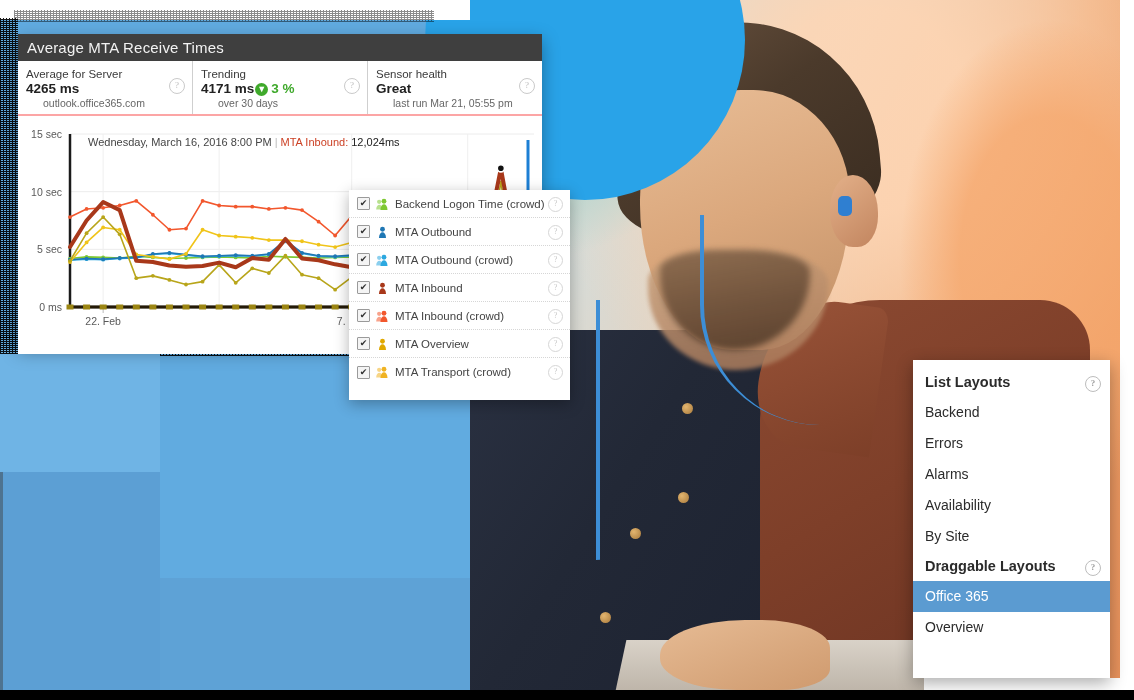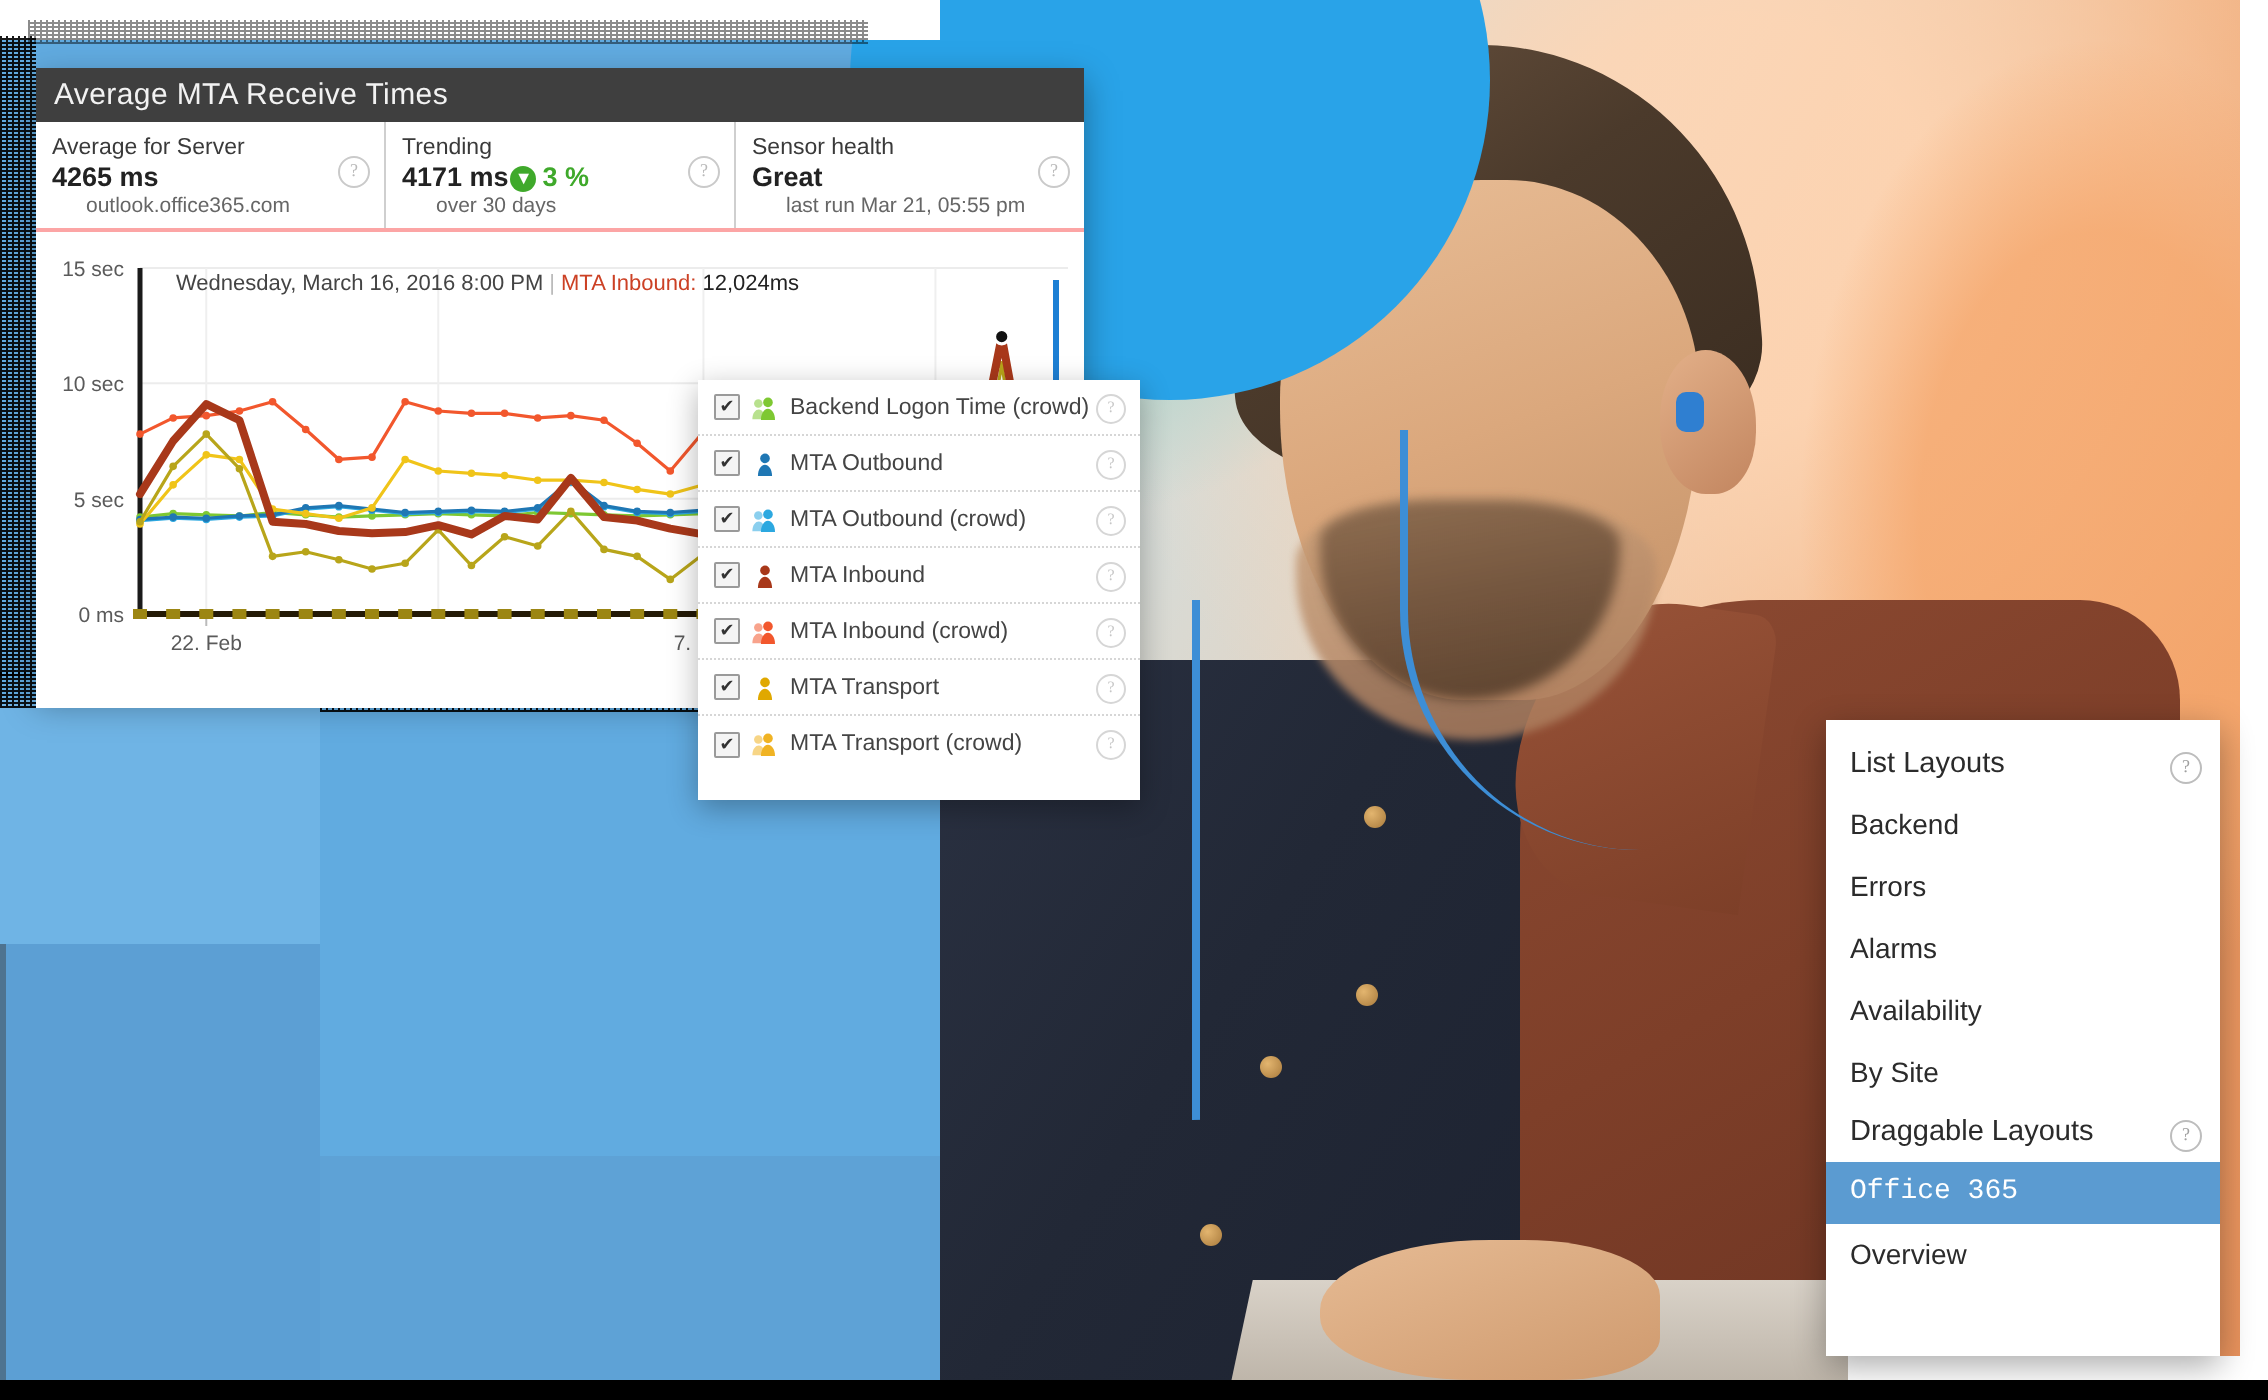--- a/index.html
+++ b/index.html
@@ -194,32 +194,32 @@
     font-family:"Liberation Serif", serif;
   }
 
   
   #layouts-menu{
     position:absolute;left:913px;top:360px;width:197px;height:318px;
     background:#ffffff;box-shadow:0 5px 16px rgba(0,0,0,.33);
     box-sizing:border-box;padding-top:8px;
   }
   .menu-head{
-    position:relative;font-size:14.5px;font-weight:normal;color:#2b2b2b;
+    position:relative;font-size:14.5px;font-weight:bold;color:#2b2b2b;
     padding:6px 10px 7px 12px;
   }
   .menu-head .mh-help{
     position:absolute;right:9px;top:8px;width:14px;height:14px;border-radius:50%;
     border:1px solid #bdbdbd;color:#9f9f9f;font-size:9px;line-height:13px;text-align:center;
     font-family:"Liberation Serif", serif;
   }
   .menu-item{
     font-size:14px;color:#2b2b2b;padding:6px 10px 7px 12px;line-height:18px;
   }
-  .menu-item.selected{background:#5b9bd1;color:#ffffff;font-family:Liberation Mono, monospace;}
+  .menu-item.selected{background:#5b9bd1;color:#ffffff;}
 </style>
 </head>
 <body>
 
 <div id="bg">
   <div class="photo"></div>
   <div class="photo-blur"></div>
 
   <div class="man-shirt"></div>
   <div class="man-shirt2"></div>
@@ -600,21 +600,21 @@
       </svg>
       <span class="legend-label">MTA Inbound (crowd)</span>
       <span class="legend-help">?</span>
     </div>
     <div class="legend-item">
       <span class="cb">✔</span>
       <svg viewBox="0 0 14 14" width="13" height="14" class="person">
         <circle cx="7" cy="4" r="2.6" fill="#e0a800"></circle>
         <path d="M3.2 13.4 C3.2 9.6 5.2 7.4 7 7.4 C8.8 7.4 10.8 9.6 10.8 13.4 Z" fill="#e0a800"></path>
       </svg>
-      <span class="legend-label">MTA Transport</span>
+      <span class="legend-label">MTA Overview</span>
       <span class="legend-help">?</span>
     </div>
     <div class="legend-item">
       <span class="cb">✔</span>
       <svg viewBox="0 0 14 14" width="13" height="14" class="person">
         <circle cx="3.4" cy="4.6" r="2.3" fill="#f0b323" opacity=".55"></circle>
         <path d="M0.2 13 C0.2 9.6 2 7.8 3.6 7.8 C5.2 7.8 7 9.6 7 13 Z" fill="#f0b323" opacity=".55"></path>
         <circle cx="8.6" cy="4" r="2.6" fill="#f0b323"></circle>
         <path d="M4.8 13.4 C4.8 9.6 6.8 7.4 8.6 7.4 C10.4 7.4 12.4 9.6 12.4 13.4 Z" fill="#f0b323"></path>
       </svg>

